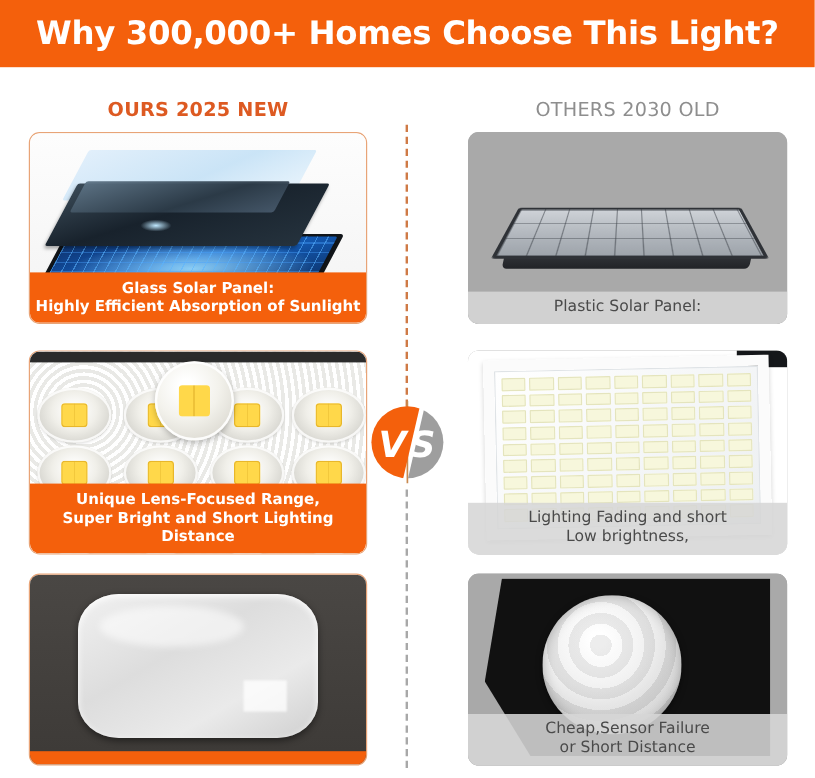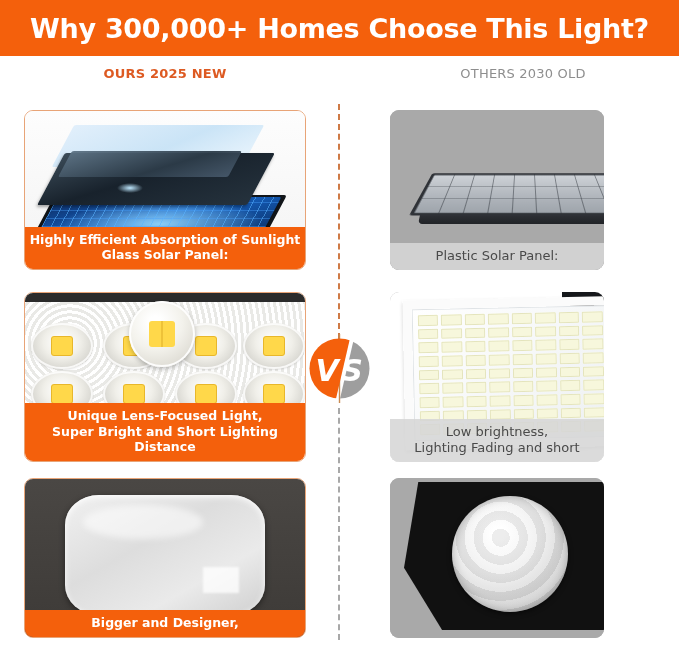--- a/index.html
+++ b/index.html
@@ -32,23 +32,23 @@
     font-size: 27px;
     font-weight: bold;
     letter-spacing: -0.3px;
     white-space: nowrap;
     font-family: "DejaVu Sans", sans-serif;
   }
 
   
   .col-head {
     position: absolute;
-    top: 60px;
+    top: 78px;
     height: 26px;
-    font-size: 13px;
+    font-size: 16px;
     font-weight: bold;
     letter-spacing: 0.2px;
     display: flex;
     align-items: center;
     justify-content: center;
     font-family: "DejaVu Sans", sans-serif;
   }
   .col-head.left  { left: 24px;  width: 282px; color: #dd5a22; }
   .col-head.right { left: 390px; width: 266px; color: #8e8e8e; font-weight: normal; }
 
@@ -62,21 +62,21 @@
   .divider.top    { top: 104px; height: 235px; border-left-color: #cf7a46; }
   .divider.bottom { top: 408px; height: 232px; border-left-color: #a8a8a8; }
 
   
   .card {
     position: absolute;
     border-radius: 9px;
     overflow: hidden;
   }
   .card.left  { left: 24px;  width: 282px; border: 1px solid #e8a477; box-sizing: border-box; background:#ffffff; }
-  .card.right { left: 390px; width: 214px; background: #a9a9a9; }
+  .card.right { left: 390px; width: 266px; background: #a9a9a9; }
 
   .row1 { top: 110px; height: 160px; }
   .row2 { top: 292px; height: 170px; }
   .row3 { top: 478px; height: 160px; }
 
   .card-art {
     position: absolute;
     inset: 0;
   }
 
@@ -278,22 +278,22 @@
     <div class="gl-bot-frame"></div>
     <div class="gl-sheet gl-bot">
       <div class="gl-circuit"></div>
     </div>
     <div class="gl-sheet gl-mid">
       <div class="gl-sheet gl-midtop" style="left:6px;top:-2px;width:170px;height:26px;transform:none;"></div>
     </div>
     <div class="gl-glow"></div>
   </div>
   <div class="caption">
+    <div>Glass Solar Panel:</div>
     <div>Highly Efficient Absorption of Sunlight</div>
-    <div>Glass Solar Panel:</div>
   </div>
 </div>
 
 <div class="card right row1">
   <div class="card-art art-plastic">
     <div class="pl-base"></div>
     <div class="pl-body"></div>
   </div>
   <div class="caption">
     <div>Plastic Solar Panel:</div>
@@ -311,21 +311,21 @@
     <div class="lens" style="left:78px; top:78px;"></div>
     <div class="lens" style="left:150px;top:78px;"></div>
     <div class="lens" style="left:218px;top:78px;"></div>
     <div class="lens" style="left:6px;  top:124px;"></div>
     <div class="lens" style="left:78px; top:124px;"></div>
     <div class="lens" style="left:150px;top:124px;"></div>
     <div class="lens" style="left:218px;top:124px;"></div>
     <div class="lens-dome"></div>
   </div>
   <div class="caption">
-    <div>Unique Lens-Focused Light,</div>
+    <div>Unique Lens-Focused Range,</div>
     <div>Super Bright and Short Lighting Distance</div>
   </div>
 </div>
 
 <div class="card right row2">
   <div class="card-art art-flood">
     <div class="fl-dark"></div>
     <div class="fl-frame">
       <div class="fl-grid">
         <i></i>
@@ -406,40 +406,43 @@
           <i></i>
           <i></i>
           <i></i>
           <i></i>
           <i></i>
           <i></i>
       </div>
     </div>
   </div>
   <div class="caption">
+    <div>Lighting Fading and short</div>
     <div>Low brightness,</div>
-    <div>Lighting Fading and short</div>
   </div>
 </div>
 
 <div class="card left row3">
   <div class="card-art art-pir-left">
     <div class="pir-l-lens"></div>
     <div class="pir-l-hl1"></div>
     <div class="pir-l-hl2"></div>
   </div>
   <div class="caption">
-    <div>Bigger and Designer,</div>
   </div>
 </div>
 
 <div class="card right row3">
   <div class="card-art art-pir-right">
     <div class="pir-r-body"></div>
     <div class="pir-r-dome"></div>
+  </div>
+  <div class="caption">
+    <div>Cheap,Sensor Failure</div>
+    <div>or Short Distance</div>
   </div>
 </div>
 
 <svg class="vs-badge" viewBox="0 0 69 69">
   <defs>
     <clipPath id="clipLeft">
       <path d="M0,0 L46,0 L30,69 L0,69 Z"></path>
     </clipPath>
     <clipPath id="clipRight">
       <path d="M50,0 L69,0 L69,69 L34,69 Z"></path>

